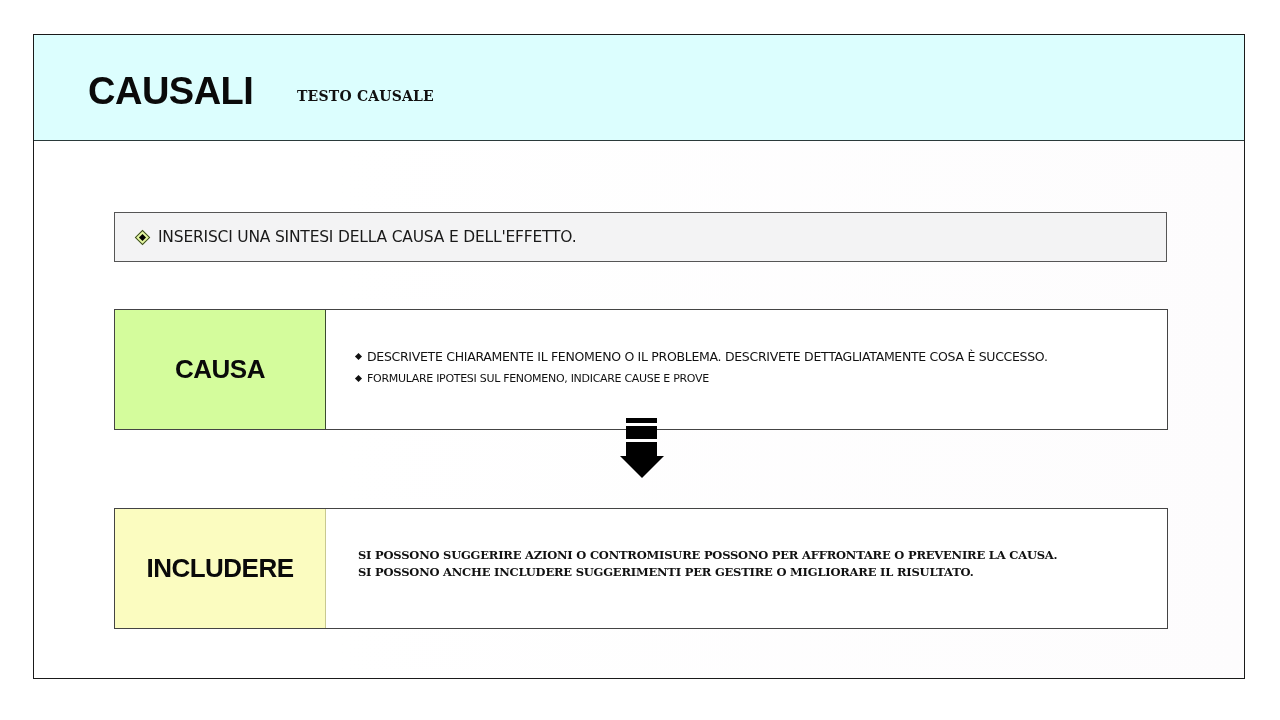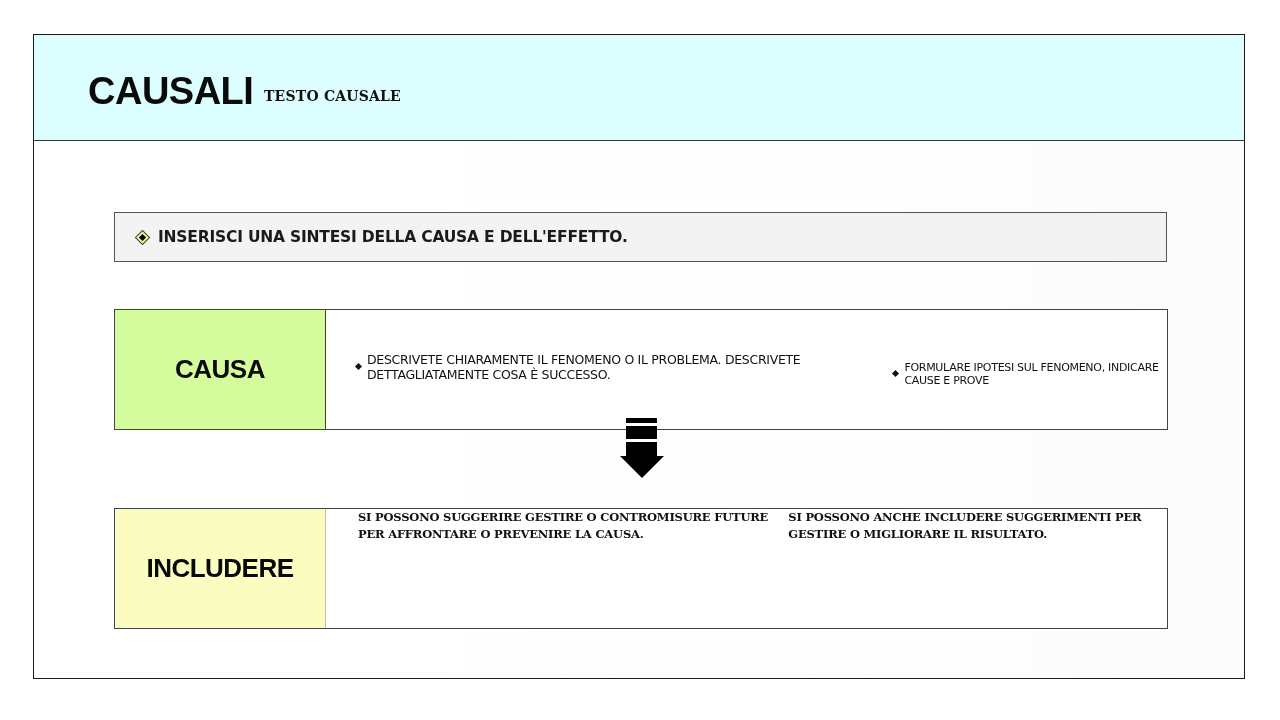--- a/index.html
+++ b/index.html
@@ -16,28 +16,28 @@
     .header {
       position: absolute; left: 0; top: 0; right: 0; height: 106px;
       background: #dcfefe; border-bottom: 1.5px solid #2a3a3a; box-sizing: border-box;
     }
     .title {
       position: absolute; left: 54px; top: 34px;
       font-family: "Liberation Sans", sans-serif; font-weight: bold;
       font-size: 38px; letter-spacing: -0.5px; color: #0a0a0a; line-height: 44px;
     }
     .subtitle {
-      position: absolute; left: 230px; top: 52px;
+      position: absolute; left: 263px; top: 52px;
       font-family: "DejaVu Serif", serif; font-weight: bold;
       font-size: 14px; color: #111; line-height: 18px; letter-spacing: 0.2px;
     }
     .summary {
       position: absolute; left: 80px; top: 177px; width: 1053px; height: 50px;
       background: #f3f3f4; border: 1px solid #555; box-sizing: border-box;
-      display: flex; align-items: center; padding-left: 20px; font-weight: bold;
+      display: flex; align-items: center; padding-left: 20px;
     }
     .summary .diamond {
       width: 14px; height: 14px; position: relative; margin-right: 9px; flex: none;
     }
     .summary .diamond::before {
       content: ""; position: absolute; left: 2px; top: 2px; width: 9px; height: 9px;
       background: #e3f6a0; border: 1px solid #3a4a20; transform: rotate(45deg);
     }
     .summary .diamond::after {
       content: ""; position: absolute; left: 4.5px; top: 4.5px; width: 5px; height: 5px;
@@ -56,21 +56,21 @@
     .row.causa { top: 252px; }
     .row.risultato { top: 451px; }
     .label-cell {
       width: 211px; flex: none; display: flex; align-items: center; justify-content: center;
       font-family: "Liberation Sans", sans-serif; font-weight: bold; font-size: 26px;
       color: #0a0a0a; letter-spacing: -0.5px; box-sizing: border-box;
     }
     .causa .label-cell { background: #d4fc9c; border-right: 1px solid #3a4a30; }
     .risultato .label-cell { background: #fbfcc0; border-right: 1px solid #c8c890; }
     .content-cell {
-      flex: 1; display: flex; flex-direction: row; justify-content: center;
+      flex: 1; display: flex; flex-direction: column; justify-content: center;
       padding-left: 29px; box-sizing: border-box;
     }
     .bullet {
       display: flex; align-items: center; color: #111;
       font-family: "DejaVu Sans", sans-serif; letter-spacing: -0.3px;
     }
     .bullet .dot {
       width: 5px; height: 5px; background: #111; transform: rotate(45deg);
       margin-right: 6px; margin-left: 1px; flex: none;
     }
@@ -116,17 +116,17 @@
   <svg class="arrow" viewBox="0 0 44 60" xmlns="http://www.w3.org/2000/svg">
     <rect x="6" y="0" width="31" height="5" fill="#000"></rect>
     <rect x="6" y="8" width="31" height="13" fill="#000"></rect>
     <rect x="6" y="24" width="31" height="14" fill="#000"></rect>
     <polygon points="0,38 44,38 22,60" fill="#000"></polygon>
   </svg>
 
   <div class="row risultato">
     <div class="label-cell">INCLUDERE</div>
     <div class="content-cell">
-      <div class="serif-line">SI POSSONO SUGGERIRE GESTIRE O CONTROMISURE FUTURE PER AFFRONTARE O PREVENIRE LA CAUSA.</div>
+      <div class="serif-line">SI POSSONO SUGGERIRE AZIONI O CONTROMISURE POSSONO PER AFFRONTARE O PREVENIRE LA CAUSA.</div>
       <div class="serif-line">SI POSSONO ANCHE INCLUDERE SUGGERIMENTI PER GESTIRE O MIGLIORARE IL RISULTATO.</div>
     </div>
   </div>
 </div>
 
 </body></html>

